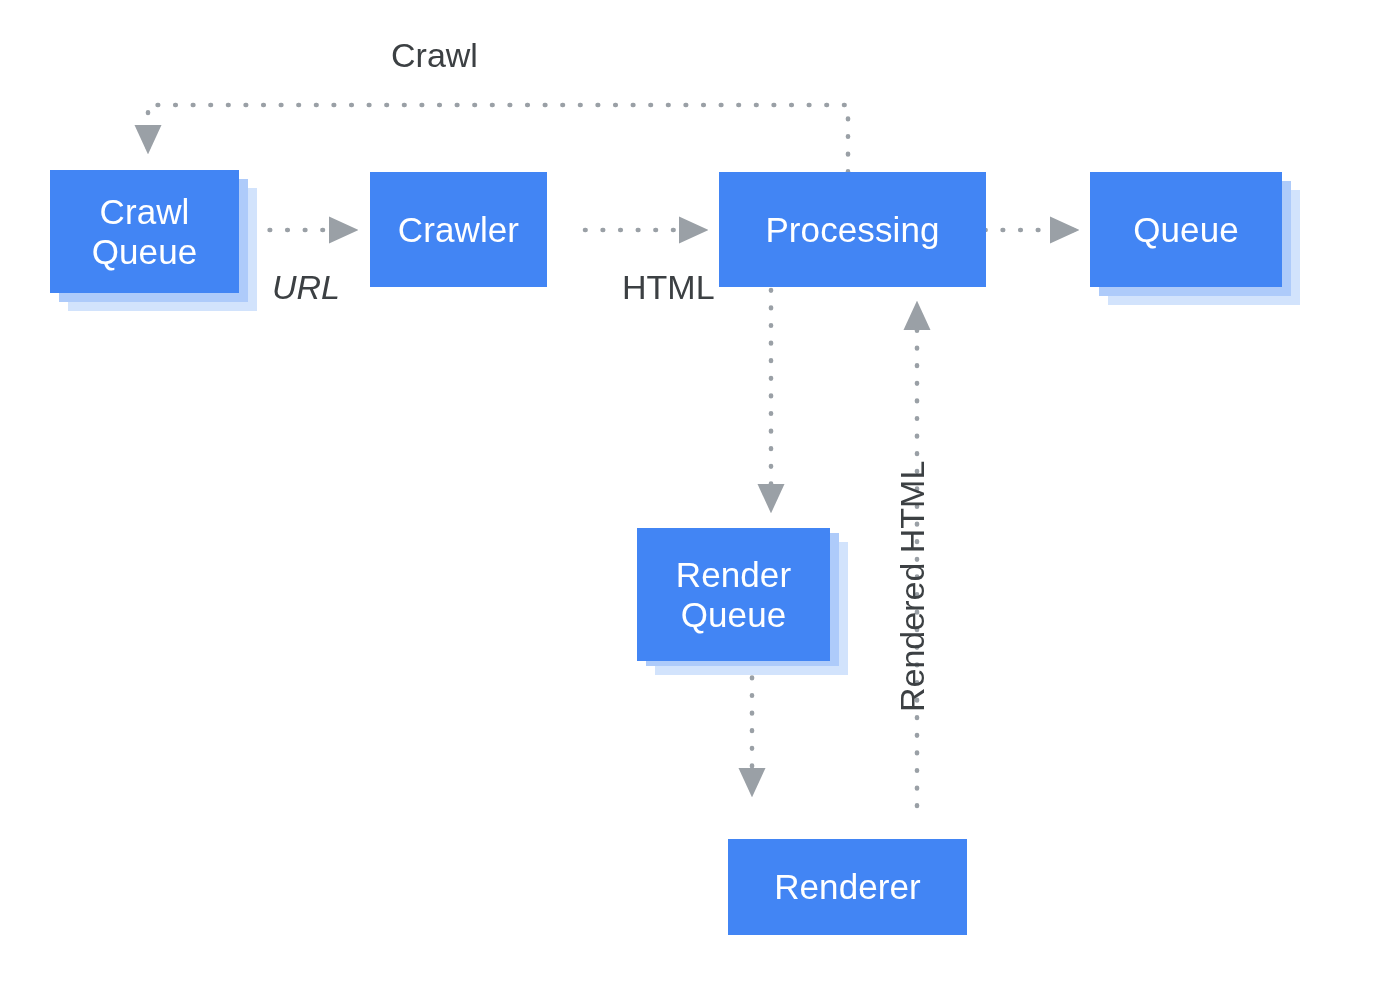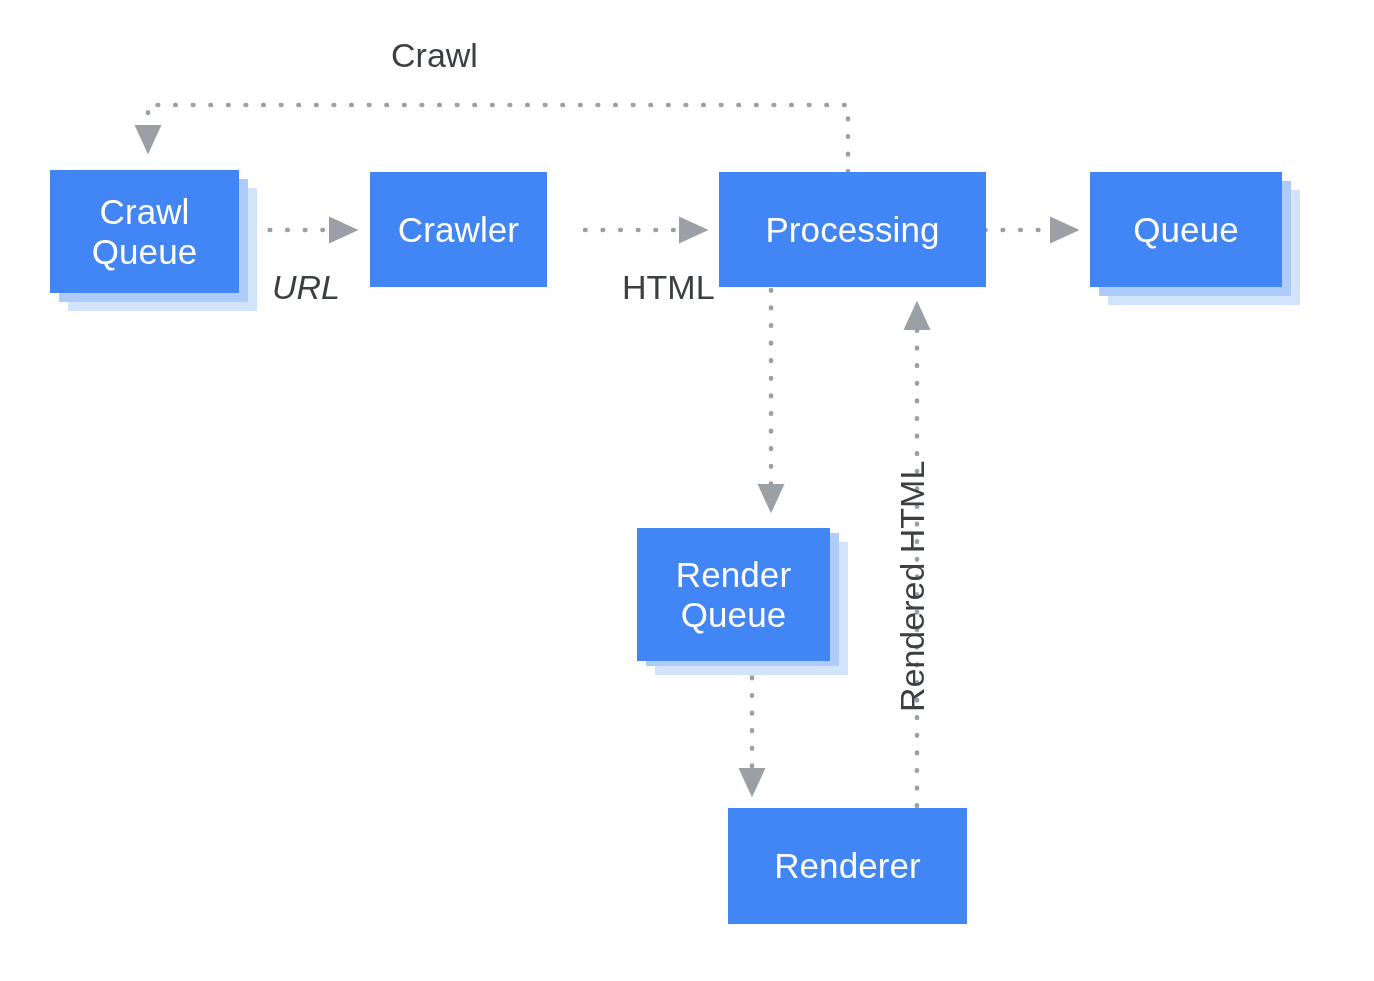--- a/index.html
+++ b/index.html
@@ -121,21 +121,21 @@
   </div>
 
   <div class="node-wrap">
     <div class="layer back" style="left:655px; top:542px; width:193px; height:133px;"></div>
     <div class="layer mid" style="left:646px; top:533px; width:193px; height:133px;"></div>
     <div class="node" style="left:637px; top:528px; width:193px; height:133px;">Render
 Queue</div>
   </div>
 
   <div class="node-wrap">
-    <div class="node" style="left:728px; top:808px; width:239px; height:116px;">Renderer</div>
+    <div class="node" style="left:728px; top:839px; width:239px; height:96px;">Renderer</div>
   </div>
 
   <div class="elabel" style="left:391px; top:38px;">Crawl</div>
 
   <div class="elabel" style="left:272px; top:270px;font-style:italic;">URL</div>
 
   <div class="elabel" style="left:598px; top:270px;margin-left:24px;">HTML</div>
 
   <div class="elabel rot" style="left:895px; top:712px;">Rendered HTML</div>
 

